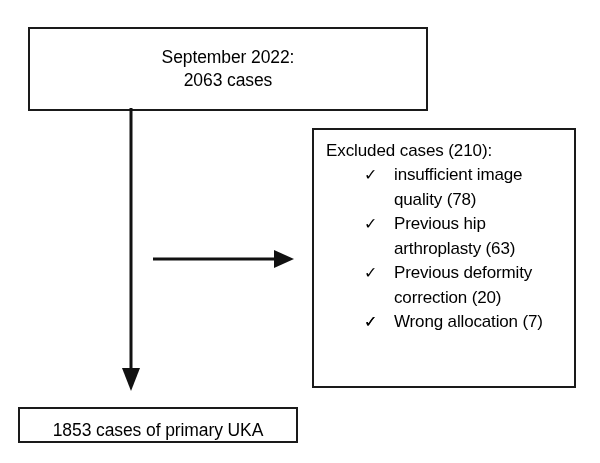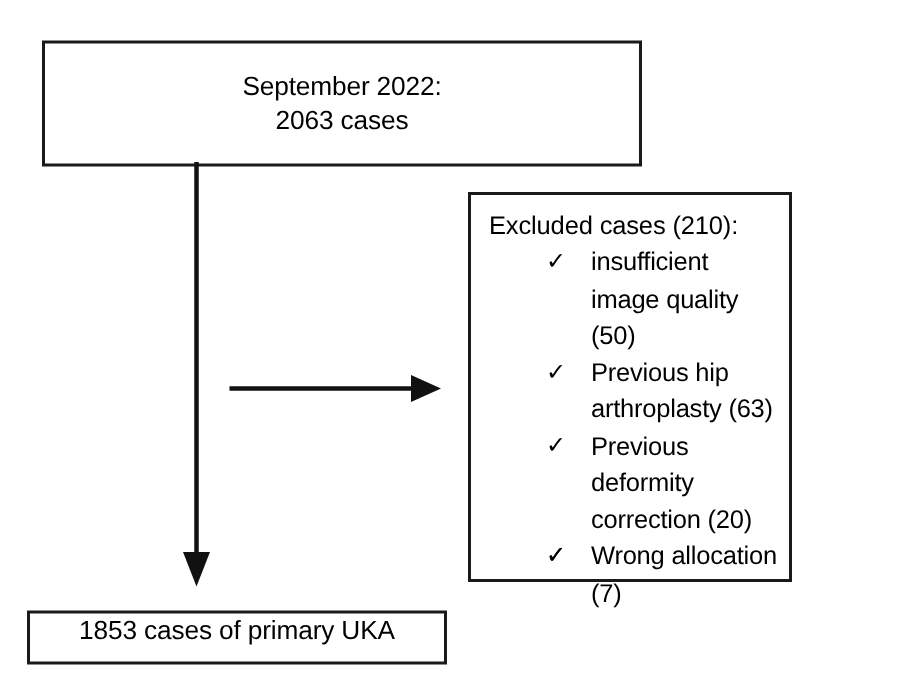--- a/index.html
+++ b/index.html
@@ -42,21 +42,21 @@
     font-size: 17.5px;
     line-height: 23px;
     letter-spacing: -0.1px;
     text-align: center;
     white-space: nowrap;
   }
 
   #box-excluded {
     left: 312px;
     top: 128px;
-    width: 216px;
+    width: 264px;
     height: 260px;
     padding: 9px 6px 6px 12px;
   }
   #box-excluded .excl-title {
     font-size: 17px;
     line-height: 24px;
     letter-spacing: -0.1px;
     white-space: nowrap;
   }
   .excl-list {
@@ -78,21 +78,21 @@
     font-size: 16px;
     line-height: 24.5px;
   }
 
   #box-result {
     left: 18px;
     top: 407px;
     width: 280px;
     height: 36px;
     display: flex;
-    align-items: flex-start;
+    align-items: flex-end;
     justify-content: center;
   }
   #box-result .line {
     font-size: 17.5px;
     line-height: 22px;
     letter-spacing: -0.1px;
     white-space: nowrap;
   }
 
   
@@ -130,21 +130,21 @@
   <svg class="connector" id="arrow-right" viewBox="0 0 152 30">
     <line x1="5" y1="15" x2="130" y2="15" stroke="#111111" stroke-width="3"></line>
     <polygon points="146,15 126,6 126,24" fill="#111111"></polygon>
   </svg>
 
   <div class="flow-box" id="box-excluded">
     <div class="excl-title">Excluded cases (210):</div>
     <ul class="excl-list">
       <li class="excl-item">
         <span class="excl-check">✓</span>
-        <span>insufficient image quality (50)</span>
+        <span>insufficient image quality (78)</span>
       </li>
       <li class="excl-item">
         <span class="excl-check">✓</span>
         <span>Previous hip arthroplasty (63)</span>
       </li>
       <li class="excl-item">
         <span class="excl-check">✓</span>
         <span>Previous deformity correction (20)</span>
       </li>
       <li class="excl-item">

